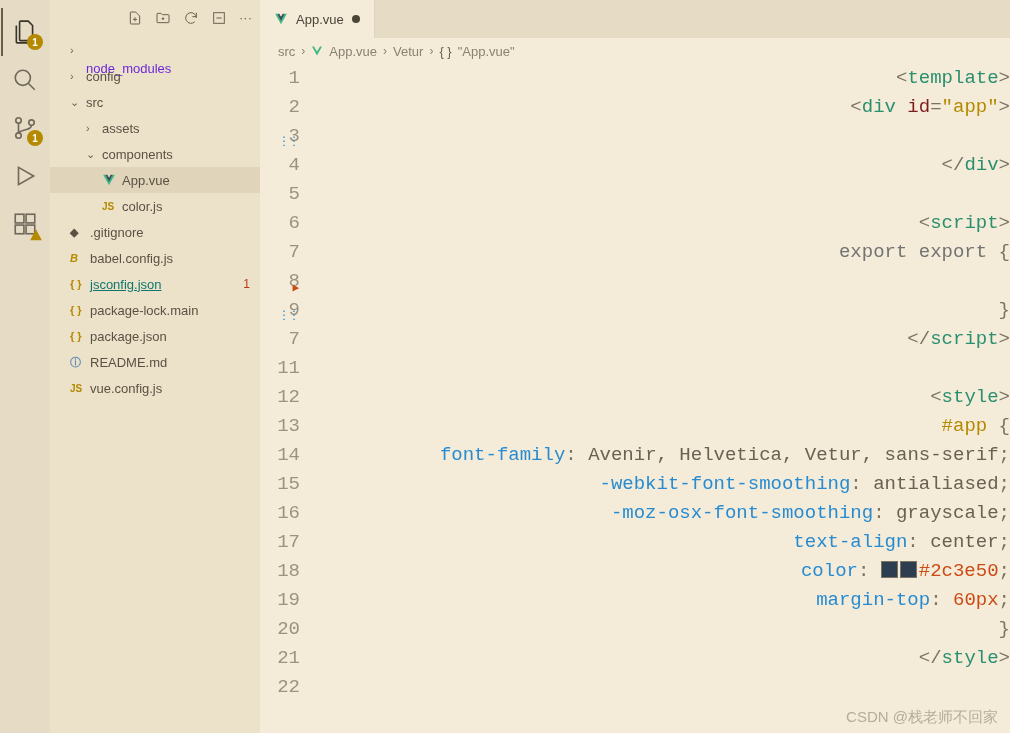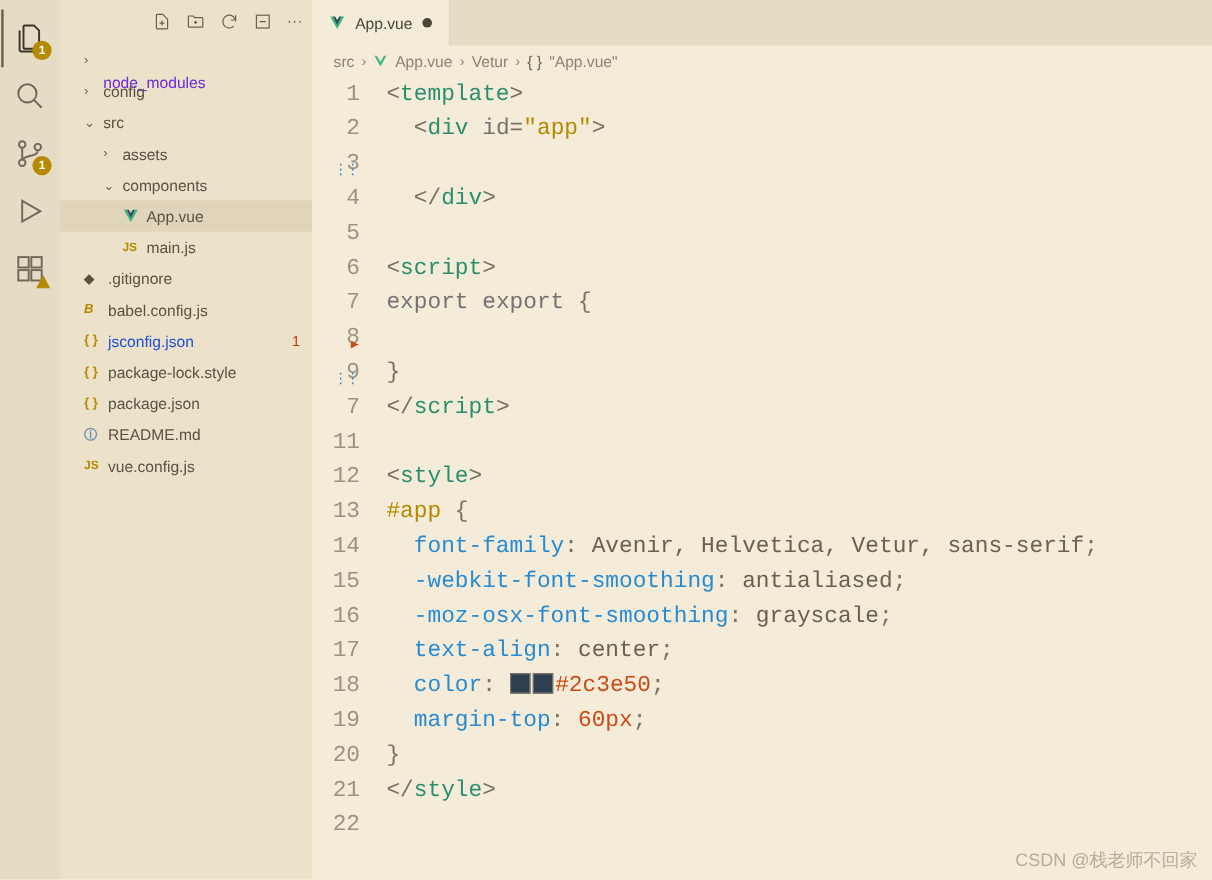--- a/index.html
+++ b/index.html
@@ -103,21 +103,21 @@
   }
   .file-icon {
     width: 16px;
     display: inline-flex;
     justify-content: flex-start;
     font-size: 11px;
     font-weight: bold;
   }
   .tree-label { color: #5b5143; }
   .tree-label.muted { color: #6d28d9; margin-top: 36px; }
-  .tree-label.error { color: #1d4ed8; }
+  .tree-label.error { color: #0f766e; text-decoration: underline; }
   .tree-row .errcount {
     margin-left: auto;
     margin-right: 10px;
     color: #bf360c;
     font-size: 12px;
   }
   
   .editor-area {
     flex: 1;
     display: flex;
@@ -167,24 +167,24 @@
   }
   .gutter {
     width: 62px;
     text-align: right;
     padding-right: 22px;
     color: #9c9280;
     user-select: none;
     position: relative;
   }
   .gutter .ln { height: 29px; position: relative; }
-  .code { flex: 1; }
+  .code { flex: 1; text-align: right; }
   .code-line { height: 29px; white-space: pre; }
   .tok-tag { color: #2a8f6f; }
-  .tok-attr { color: #737373; }
+  .tok-attr { color: #7f1d1d; }
   .tok-punct { color: #7a7362; }
   .tok-str { color: #b58900; }
   .tok-kw2 { color: #737373; }
   .tok-prop { color: #268bd2; }
   .tok-sel { color: #b58900; }
   .tok-val { color: #6a6152; }
   .tok-num { color: #cb4b16; }
   .tok-hex { color: #cb4b16; }
   .swatch {
     display: inline-block;
@@ -317,21 +317,21 @@
             <path fill="#41b883" d="M2 3h4l6 10L18 3h4L12 21 2 3z"></path>
             <path fill="#35495e" d="M6 3h3l3 5 3-5h3L12 15 6 3z"></path>
           </svg>
         </span>
         <span class="tree-label">App.vue</span>
       </div>
       <div class="tree-row indent-3">
         <span class="file-icon">
           <span style="color:#b58900;font-size:10px;font-weight:bold">JS</span>
         </span>
-        <span class="tree-label">main.js</span>
+        <span class="tree-label">color.js</span>
       </div>
       <div class="tree-row indent-1">
         <span class="file-icon">
           <span style="color:#5b5143">◆</span>
         </span>
         <span class="tree-label">.gitignore</span>
       </div>
       <div class="tree-row indent-1">
         <span class="file-icon">
           <span style="color:#b58900;font-style:italic;font-weight:bold">B</span>
@@ -342,21 +342,21 @@
         <span class="file-icon">
           <span style="color:#b58900;font-size:11px;font-weight:bold">{ }</span>
         </span>
         <span class="tree-label error">jsconfig.json</span>
         <span class="errcount">1</span>
       </div>
       <div class="tree-row indent-1">
         <span class="file-icon">
           <span style="color:#b58900;font-size:11px;font-weight:bold">{ }</span>
         </span>
-        <span class="tree-label">package-lock.style</span>
+        <span class="tree-label">package-lock.main</span>
       </div>
       <div class="tree-row indent-1">
         <span class="file-icon">
           <span style="color:#b58900;font-size:11px;font-weight:bold">{ }</span>
         </span>
         <span class="tree-label">package.json</span>
       </div>
       <div class="tree-row indent-1">
         <span class="file-icon">
           <span style="color:#6a8fb5">ⓘ</span>

